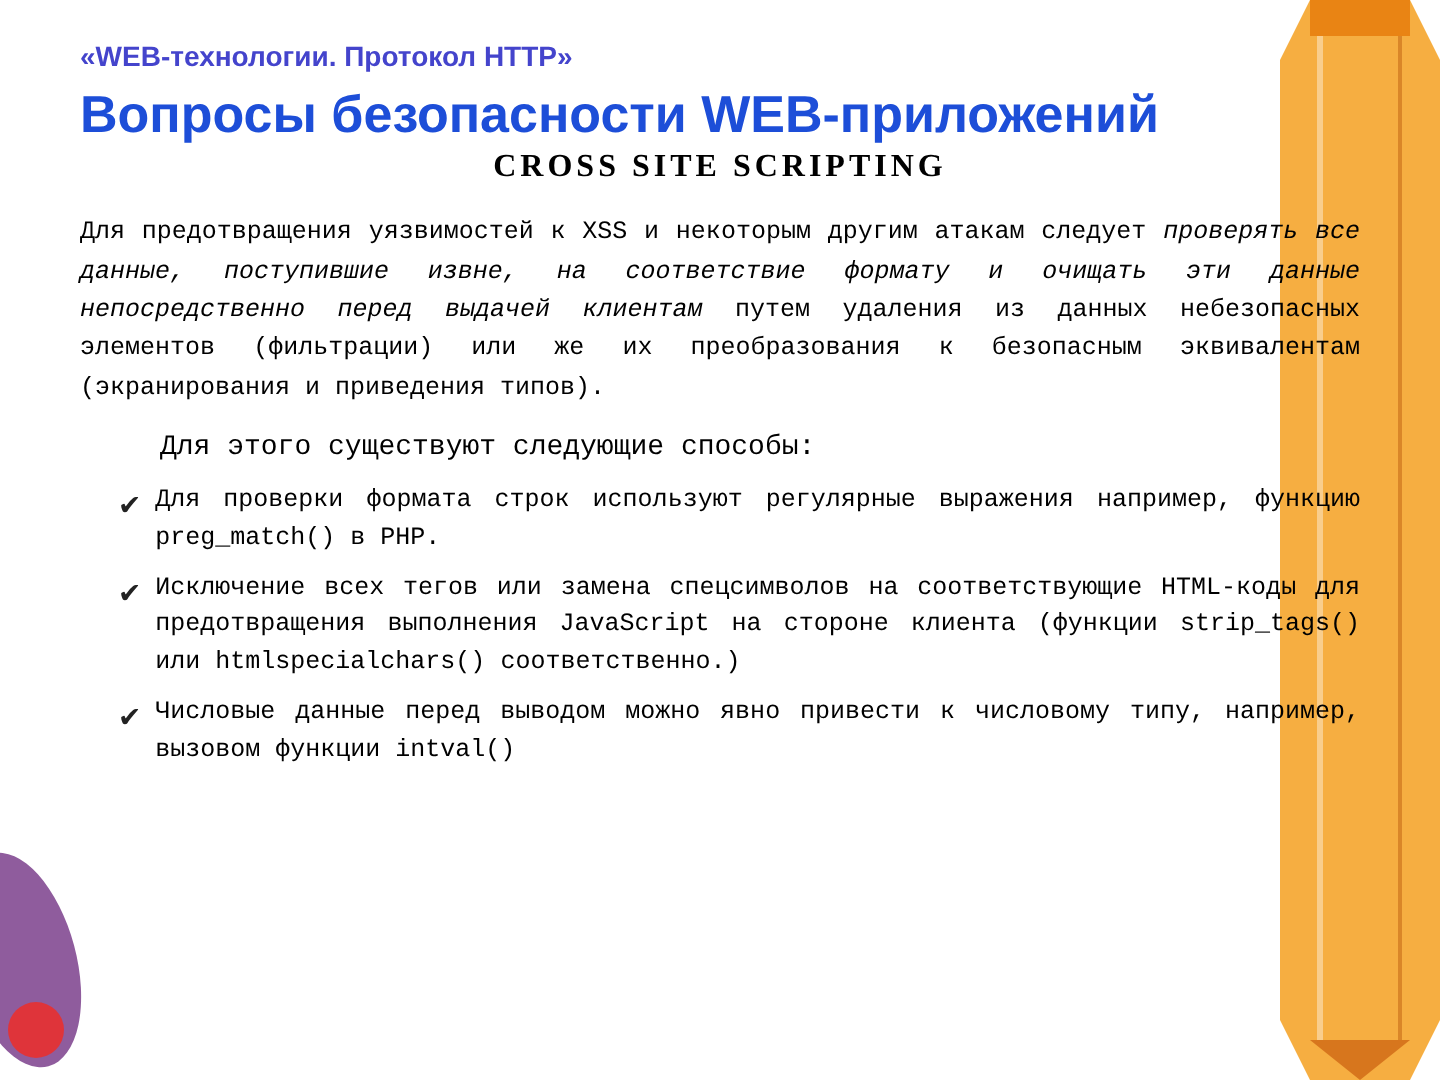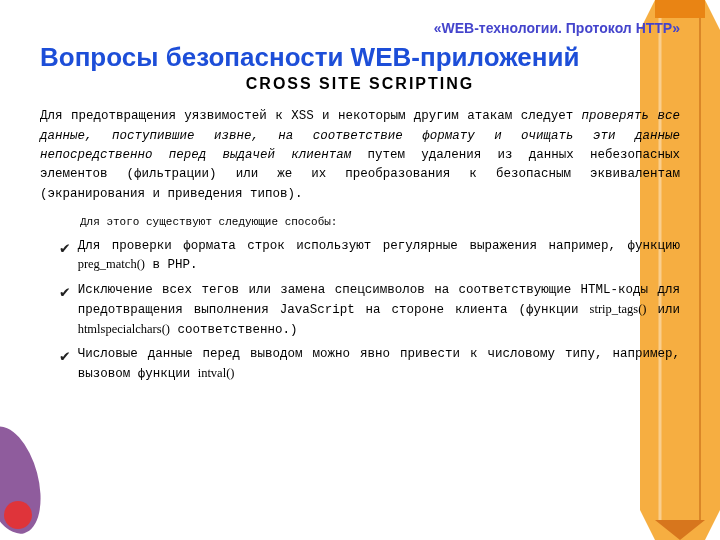--- a/index.html
+++ b/index.html
@@ -15,21 +15,21 @@
 
     .slide-container {
       width: 720px;
       height: 540px;
       background: #fff;
       position: relative;
       padding: 20px 40px 20px 40px;
     }
 
     .header-bar {
-      text-align: right;
+      text-align: left;
       color: #4444cc;
       font-size: 14px;
       font-weight: bold;
       margin-bottom: 6px;
       position: relative;
       z-index: 1;
     }
 
     .main-title {
       font-size: 26px;
@@ -37,21 +37,21 @@
       color: #1d4ed8;
       margin-bottom: 2px;
       position: relative;
       z-index: 1;
       line-height: 1.2;
     }
 
     .subtitle {
       font-size: 16px;
       font-weight: bold;
-      font-family: Liberation Sans, sans-serif;
+      font-family: Liberation Serif, serif;
       color: #000;
       text-align: center;
       letter-spacing: 2px;
       margin-bottom: 12px;
       position: relative;
       z-index: 1;
     }
 
     .content-area {
       position: relative;
@@ -69,21 +69,21 @@
       text-align: justify;
       margin-top: 14px;
     }
 
     .intro-paragraph .italic-part {
       font-style: italic;
     }
 
     .methods-intro {
       font-family: 'Courier New', monospace;
-      font-size: 11px;
+      font-size: 14px;
       margin-left: 40px;
       margin-bottom: 6px;
     }
 
     .check-list {
       list-style: none;
       padding: 0;
       margin: 0;
     }
 
@@ -105,21 +105,21 @@
       flex-shrink: 0;
       font-weight: bold;
     }
 
     .check-list li .text-block {
       text-align: justify;
       flex: 1;
     }
 
     .check-list li .text-block .mono {
-      font-family: Liberation Serif, serif;
+      font-family: Liberation Mono, monospace;
     }
 
     
     .deco-right {
       position: absolute;
       top: 0;
       right: 0;
       width: 85px;
       height: 540px;
       z-index: 0;

